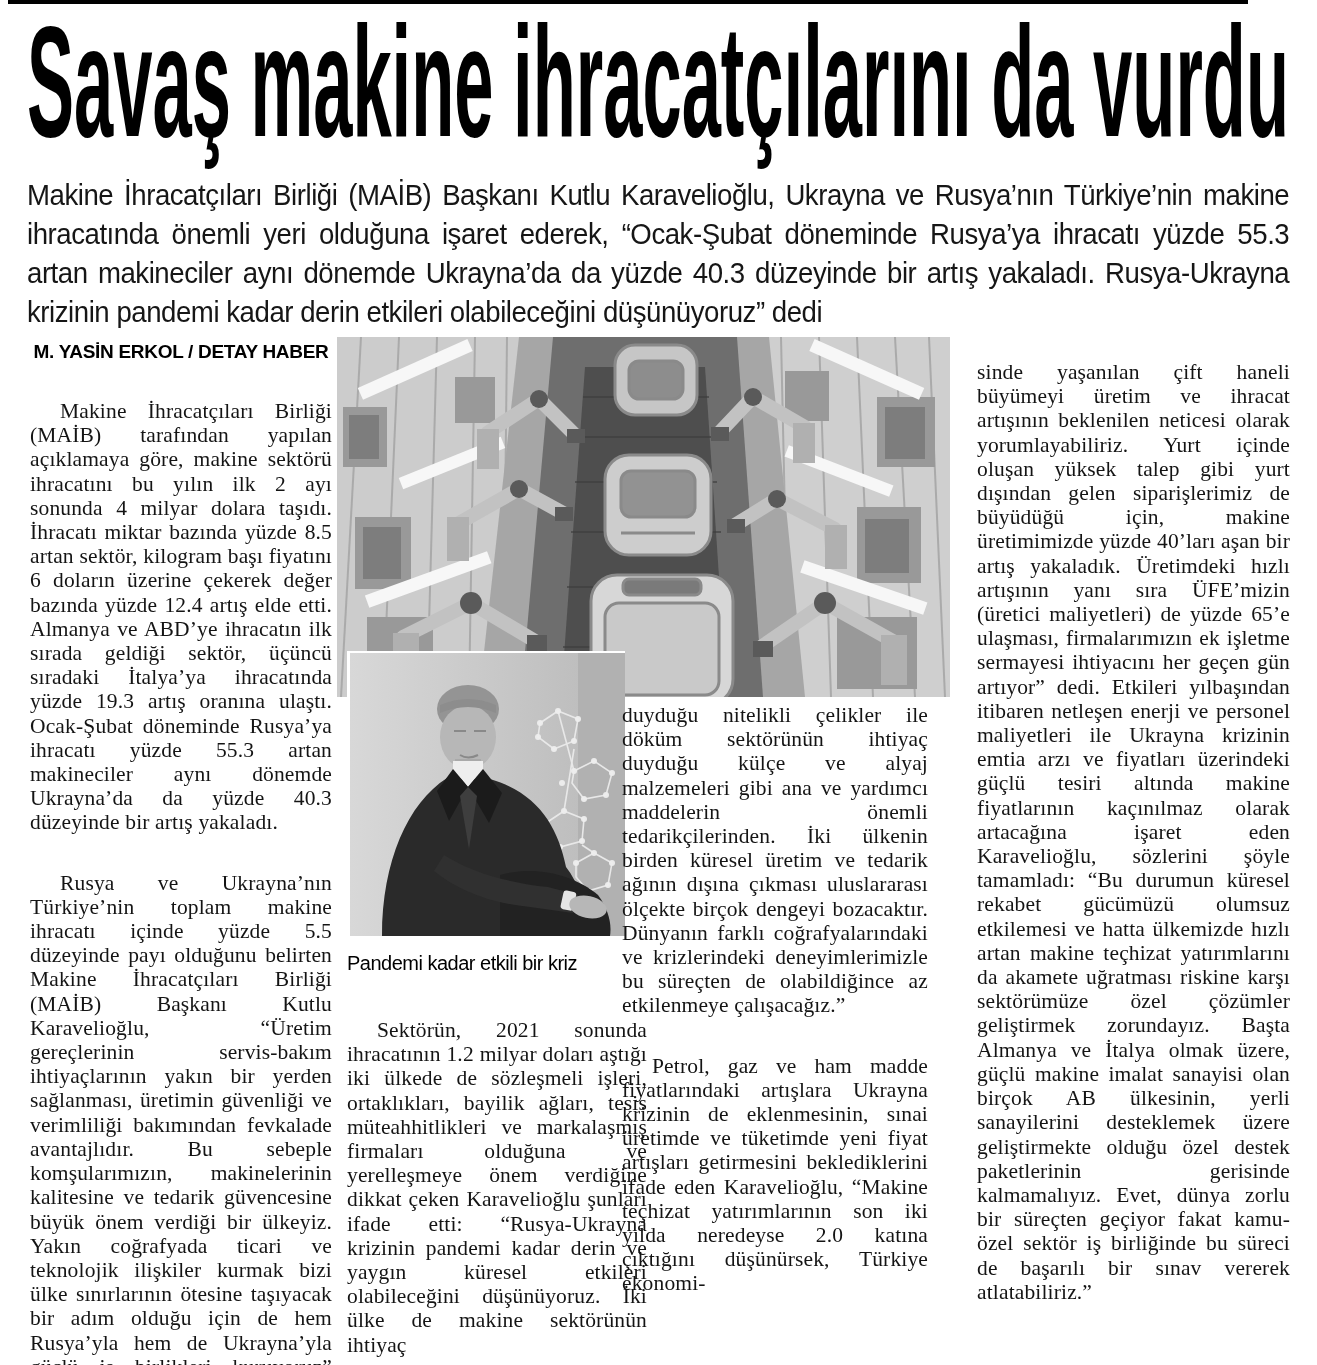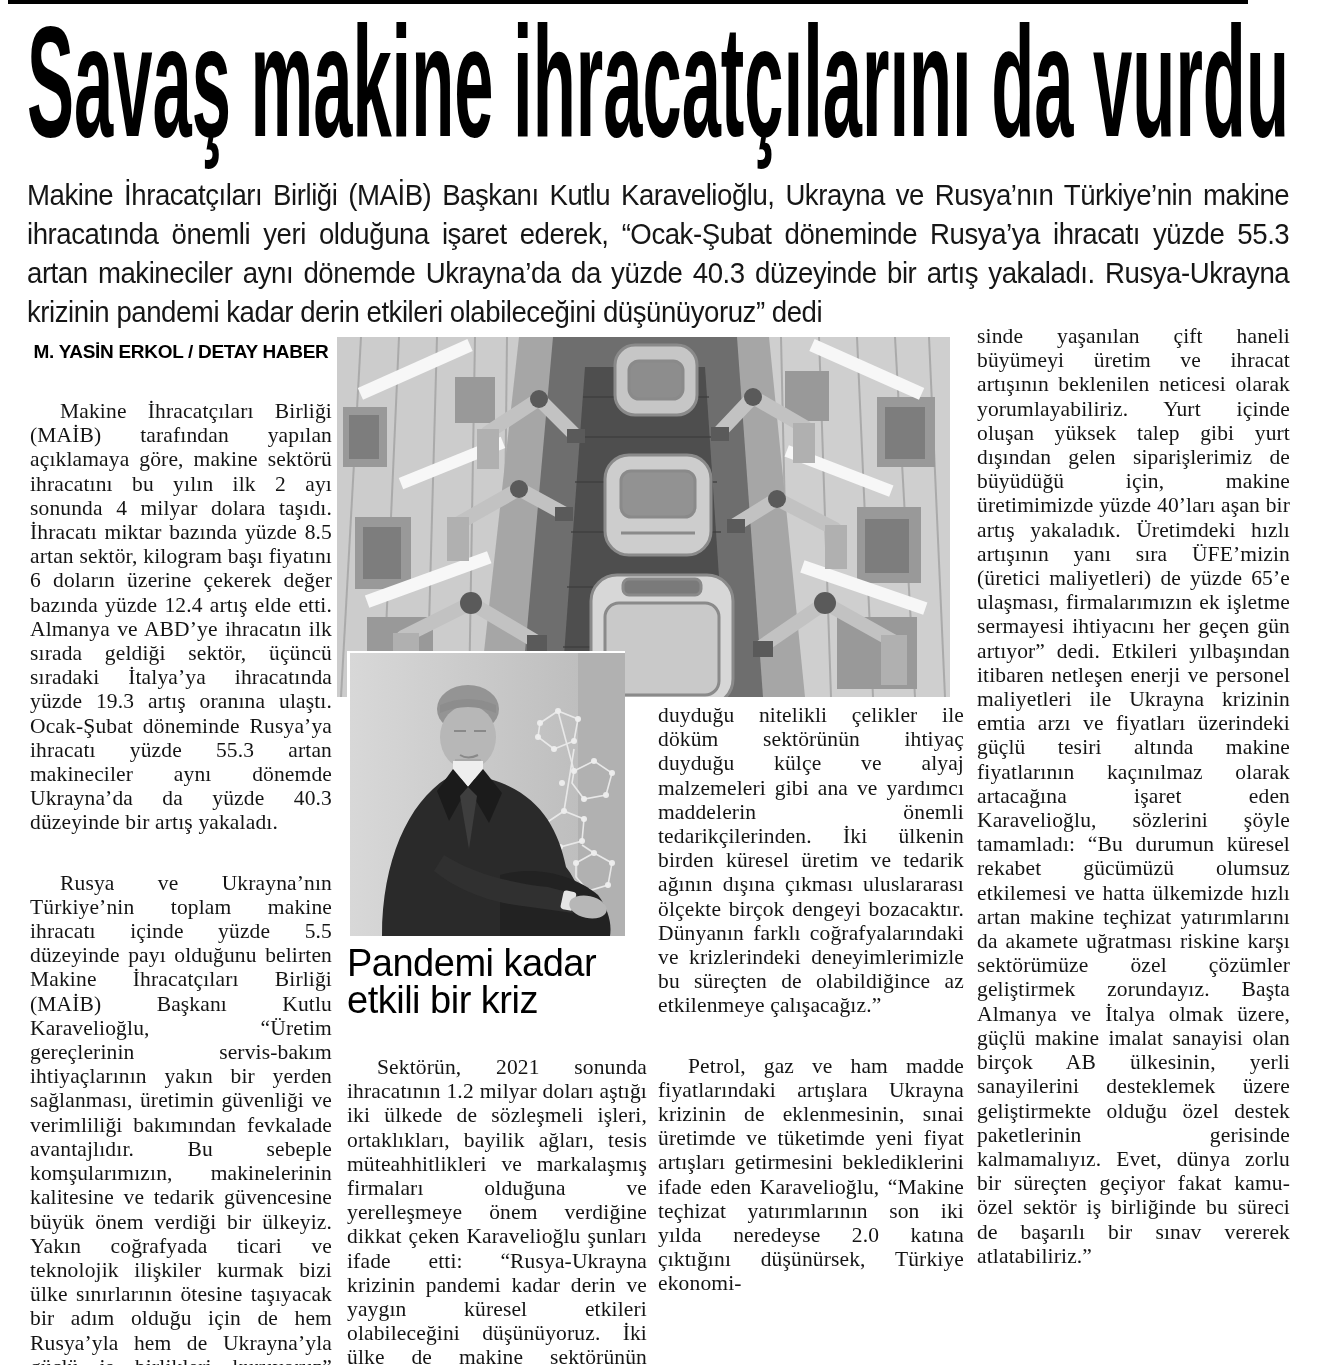--- a/index.html
+++ b/index.html
@@ -12,28 +12,28 @@
            font-family:"Liberation Sans",sans-serif;font-size:30px;line-height:39px;
            letter-spacing:-0.5px;color:#161616;text-align:justify;}
   .col{position:absolute;font-family:"Liberation Serif","DejaVu Serif",serif;
        font-size:21.5px;line-height:24.2px;letter-spacing:0.15px;color:#141414;
        text-align:justify;}
   .col p{margin:0;}
   .col p.indent{text-indent:30px;margin-top:36px;}
   .byline{font-family:"Liberation Sans",sans-serif;font-weight:bold;font-size:19px;
           line-height:23px;letter-spacing:-0.3px;text-align:center;color:#000;
           margin:0 0 2px 0;text-align-last:center;}
-  .crosshead{font-family:"Liberation Sans",sans-serif;font-size:38px;line-height:37px;
+  .crosshead{font-family:"Liberation Sans",sans-serif;font-size:20px;line-height:37px;
              font-weight:400;color:#000;text-align:left;text-align-last:left;
              letter-spacing:-0.5px;margin:0 0 10px 0;text-indent:0;}
   .crosshead.bold{font-weight:700;font-size:31px;margin:6px 0 9px 0;}
   #col1{left:30px;top:340px;width:302px;}
   #col2{left:347px;top:945px;width:300px;}
-  #col3{left:658px;top:703px;width:306px;}
-  #col4{left:977px;top:324px;width:313px;}
+  #col3{left:622px;top:703px;width:306px;}
+  #col4{left:977px;top:360px;width:313px;}
   .photo{position:absolute;overflow:hidden;}
   #factory-photo{left:337px;top:337px;width:613px;height:360px;}
   #portrait-photo{left:347px;top:651px;width:278px;height:285px;background:#fff;
                   padding:2px 0 0 3px;box-sizing:border-box;}
   svg{display:block;}
 </style>
 </head>
 <body>
 
 <div id="page">

